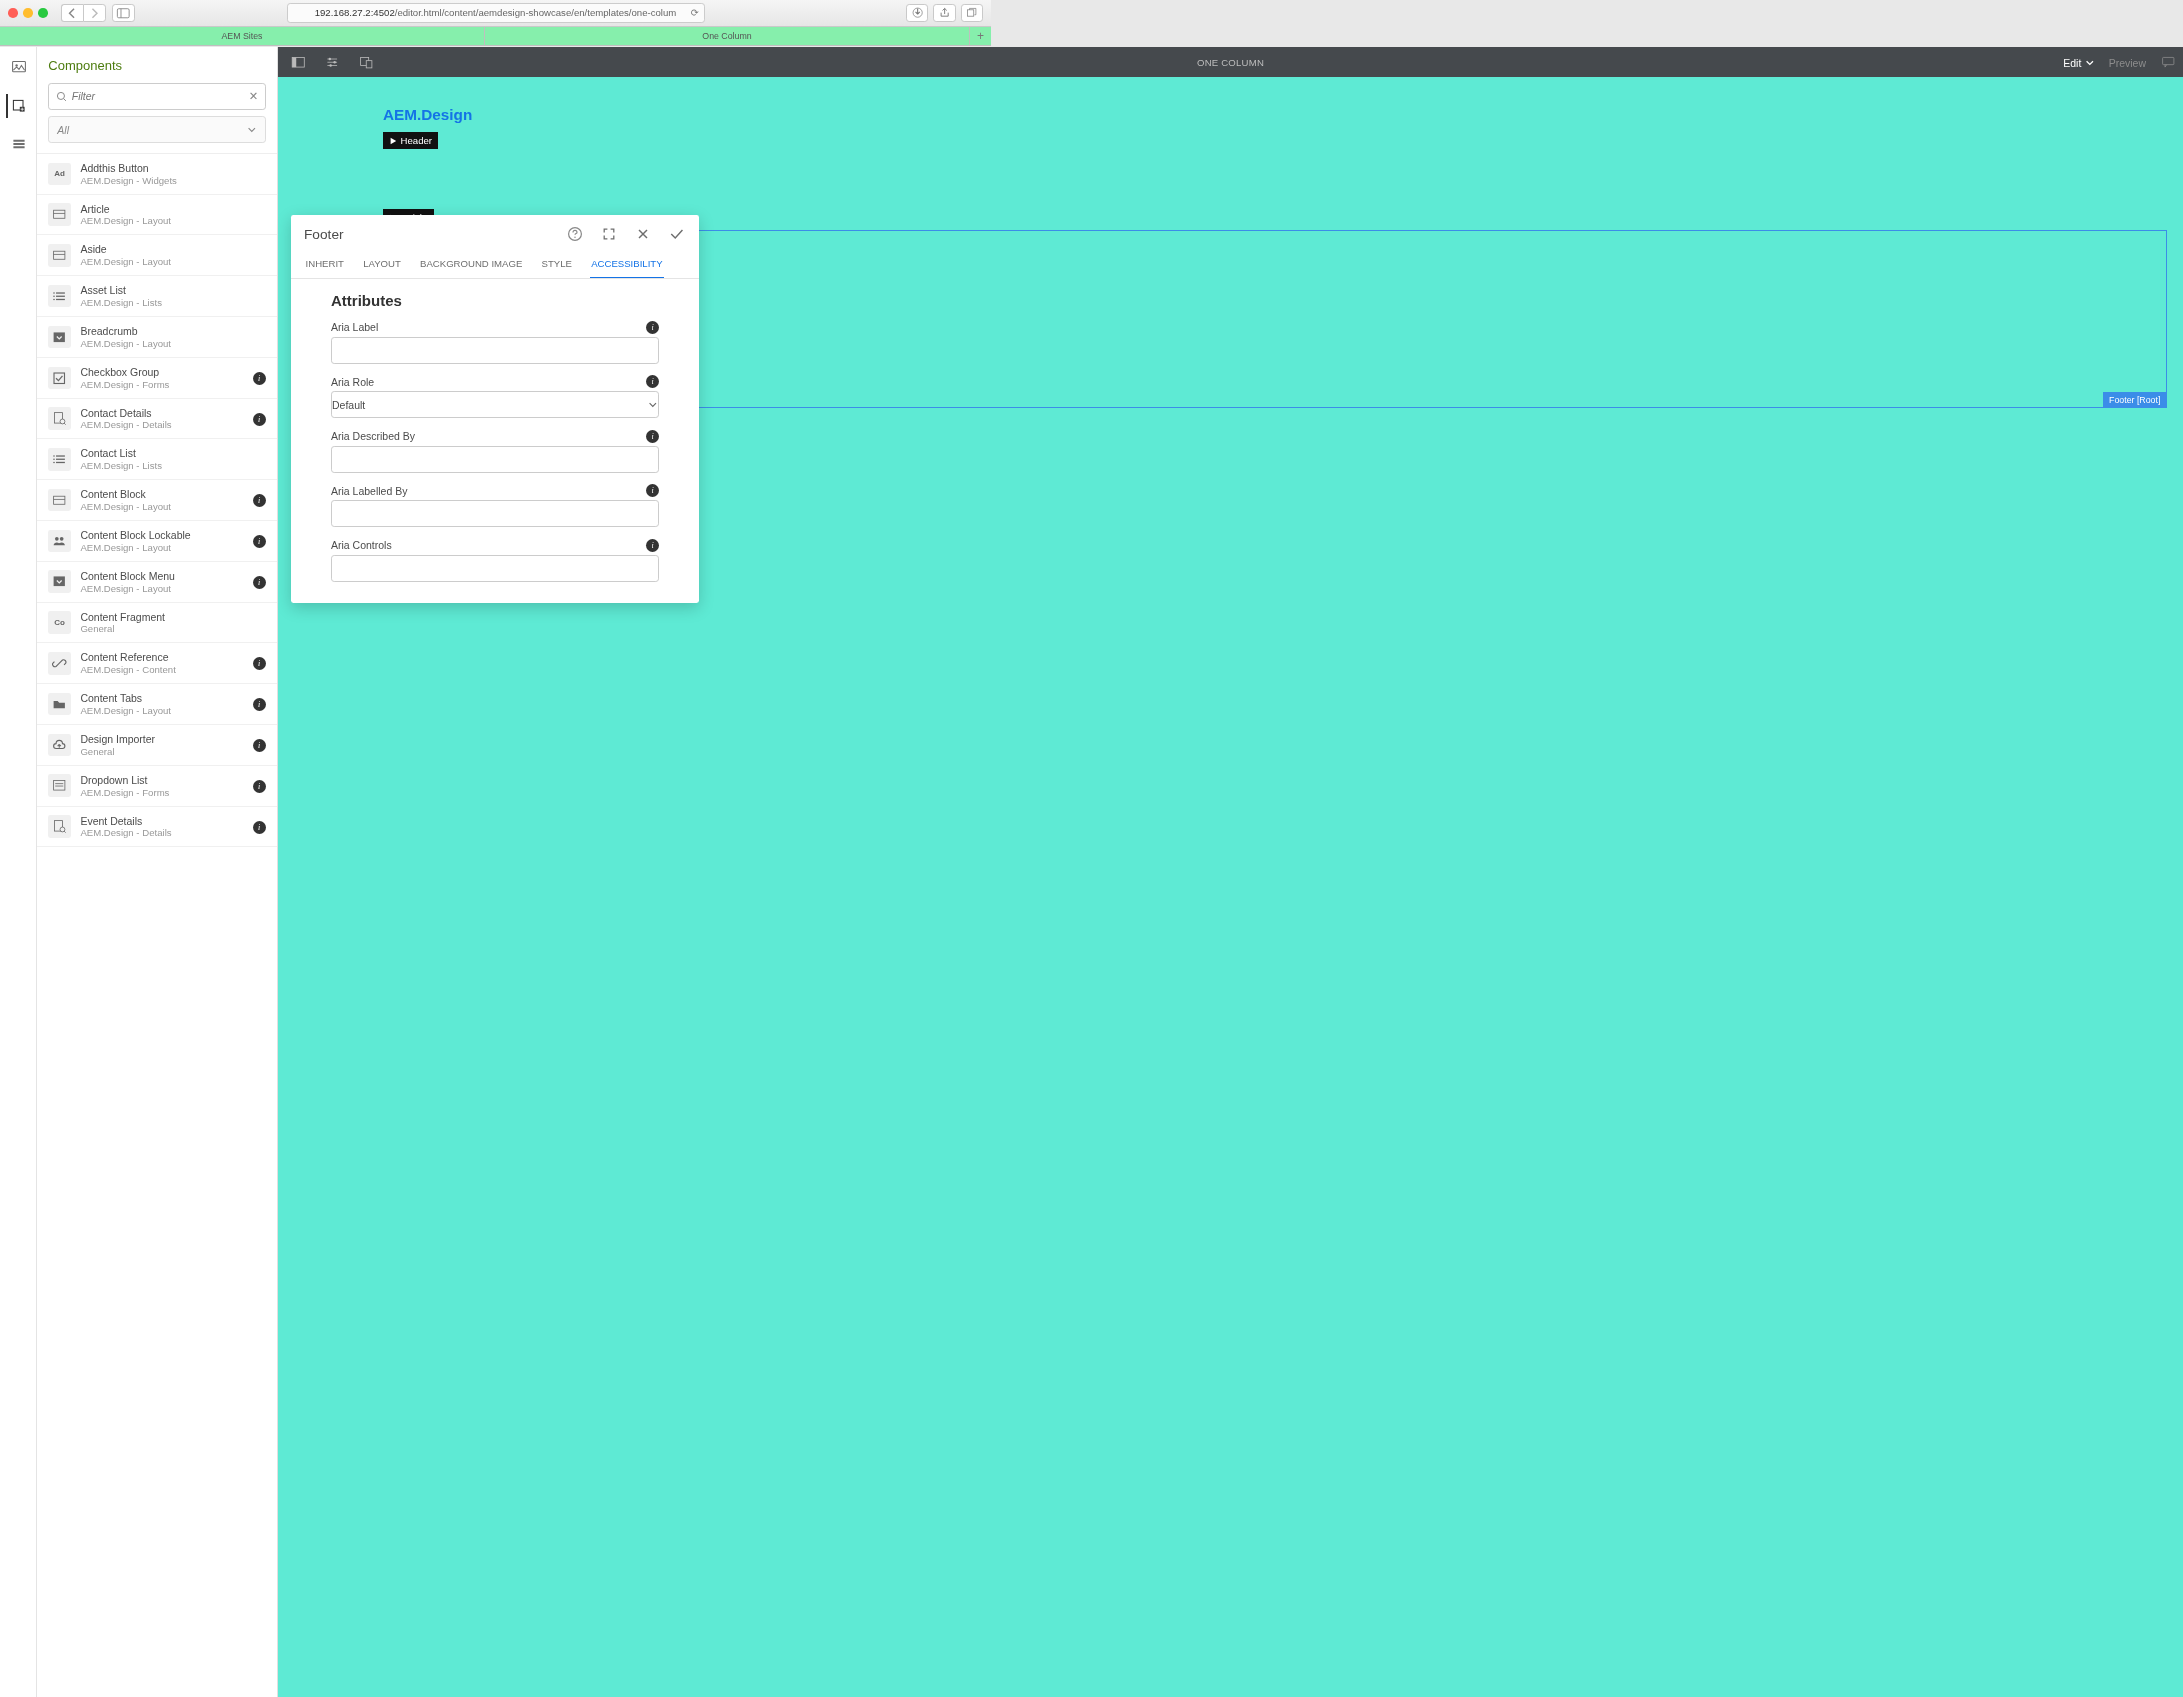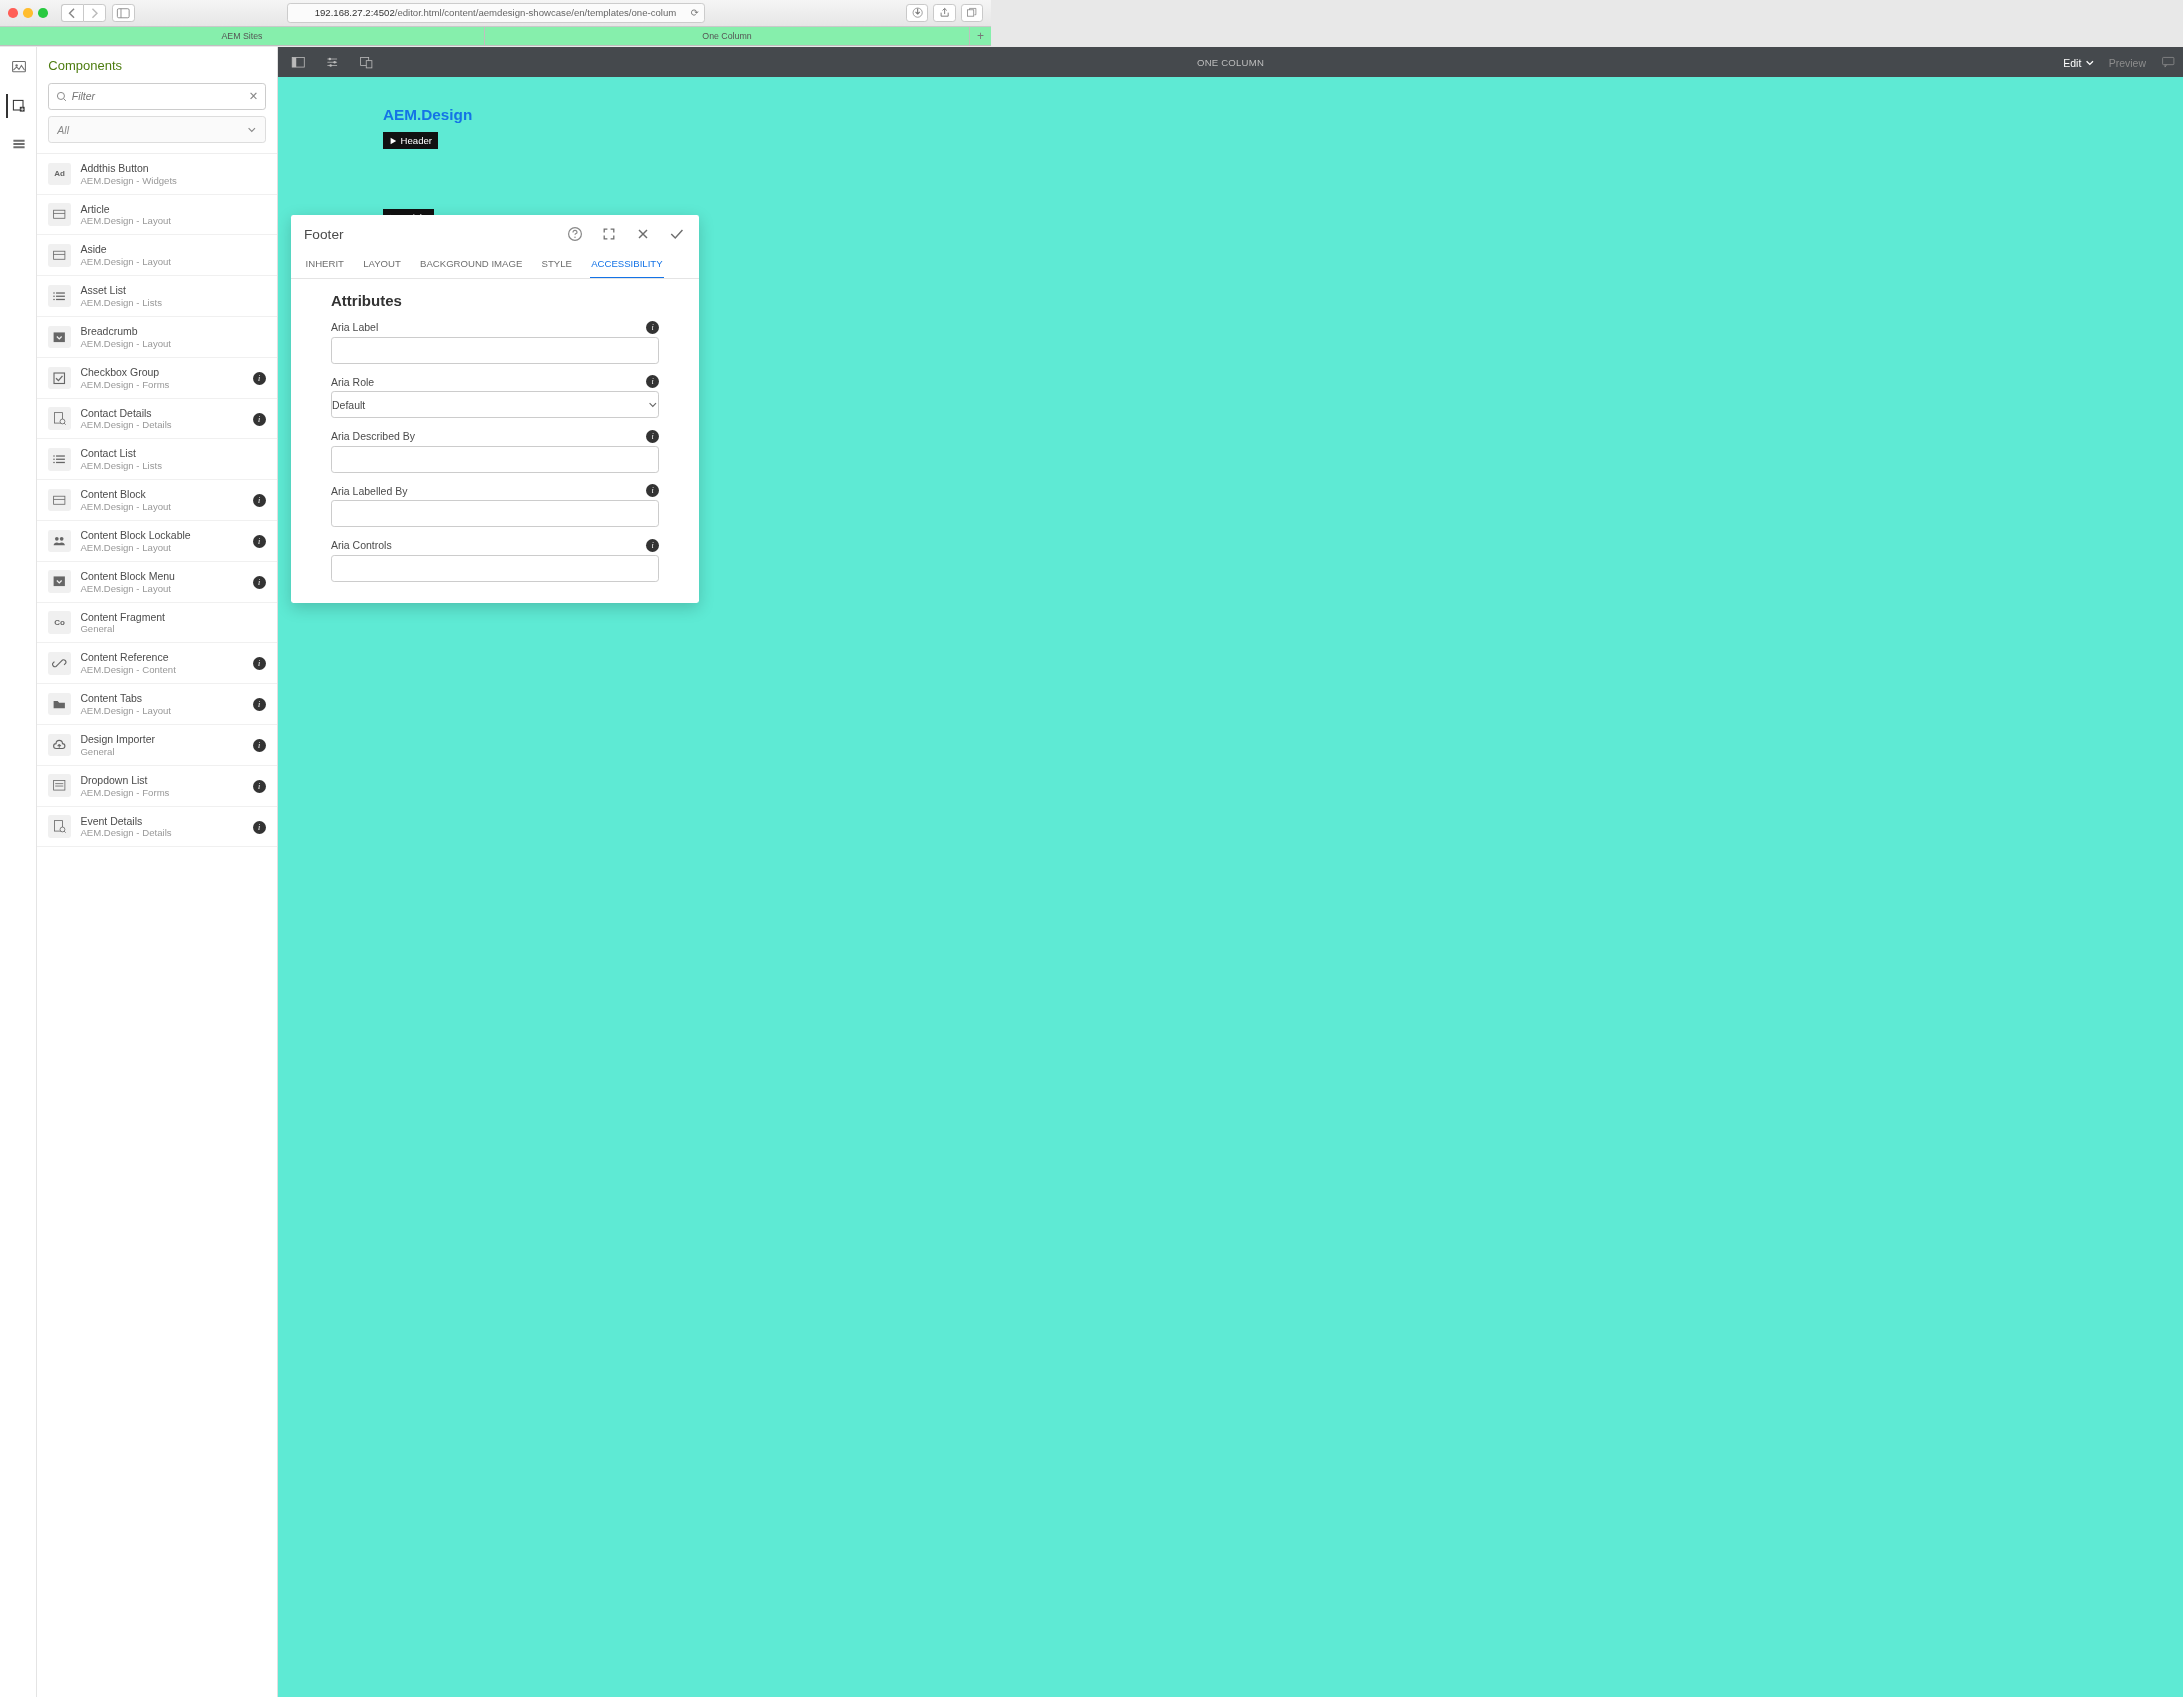--- a/index.html
+++ b/index.html
@@ -461,20 +461,23 @@
         </svg>
       <span>Header</span>
     </div>
   </div>
   <div class="article-badge">
     <svg width="8" height="8" viewBox="0 0 10 10">
         <path d="M2 1l7 4-7 4z" fill="#fff"></path>
       </svg>
     <span>Article</span>
   </div>
+  <div class="footer-selection" style="left:108px; right:16px; top:153px;">
+    <div class="footer-label">Footer [Root]</div>
+  </div>
 </div>
 
 <div class="dialog">
   <div class="dialog-header">
     <div class="title">Footer</div>
     <div class="actions">
       <span>
         <svg width="16" height="16" viewBox="0 0 20 20">
             <circle cx="10" cy="10" r="8" stroke="#888" fill="none" stroke-width="1.5"></circle>
             <path d="M7.5 8a2.5 2.5 0 115 0c0 1.5-2.5 1.5-2.5 3" stroke="#888" fill="none" stroke-width="1.4"></path>

